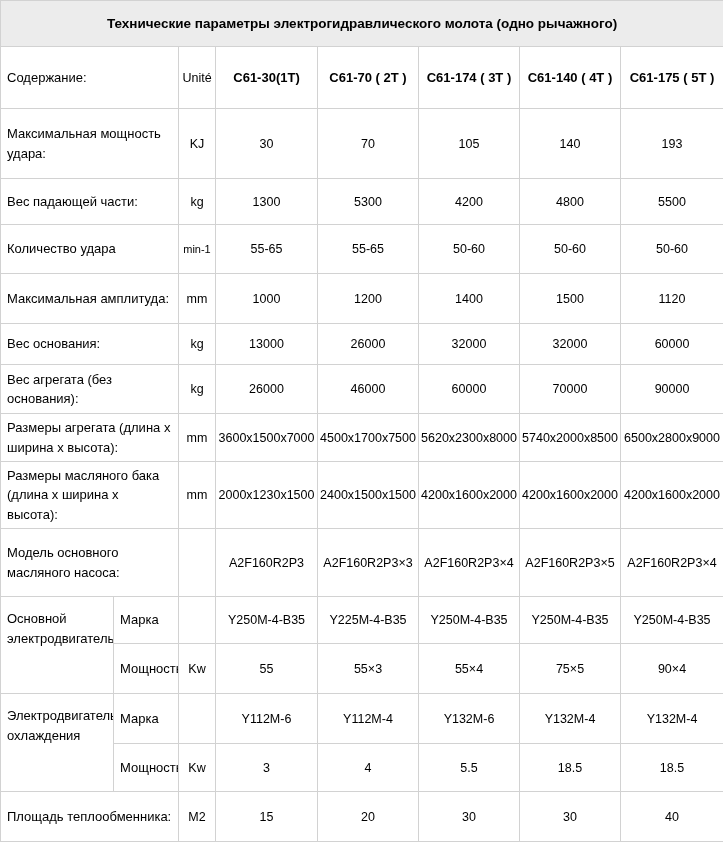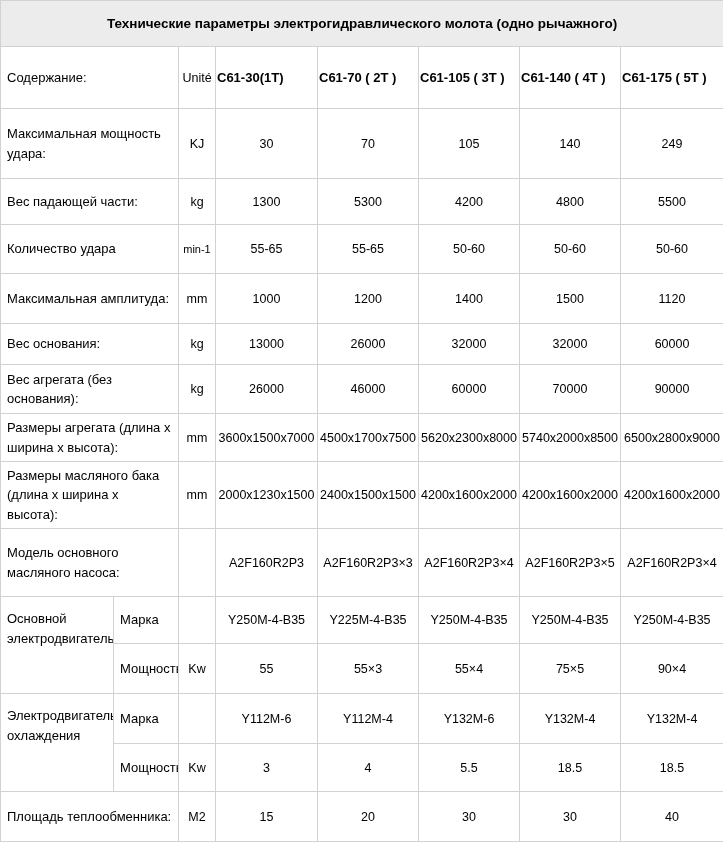--- a/index.html
+++ b/index.html
@@ -46,21 +46,21 @@
   .unit.sm{font-size:11px;}
   .val{
     font-size:12.5px;
     text-align:center;
     white-space:nowrap;
     padding:0 1px;
   }
   .model{
     font-weight:bold;
     font-size:13px;
-    text-align:left;
+    text-align:center;
     white-space:nowrap;
     padding:0 1px;
   }
 </style>
 </head>
 <body>
 
 <div class="wrap">
 <table>
   <colgroup>
@@ -77,33 +77,33 @@
   <tbody>
         <tr class="title-row" style="height:46px">
     <td colspan="8">Технические параметры электрогидравлического молота (одно рычажного)</td>
   </tr>
 
   <tr style="height:62px">
     <td colspan="2" class="lbl">Содержание:</td>
     <td class="unit">Unité</td>
     <td class="model">C61-30(1T)</td>
     <td class="model">C61-70 ( 2T )</td>
-    <td class="model">C61-105 ( 3T )</td>
+    <td class="model">C61-174 ( 3T )</td>
     <td class="model">C61-140 ( 4T )</td>
     <td class="model">C61-175 ( 5T )</td>
   </tr>
 
   <tr style="height:70px">
     <td colspan="2" class="lbl">Максимальная мощность удара:</td>
     <td class="unit">KJ</td>
     <td class="val">30</td>
     <td class="val">70</td>
     <td class="val">105</td>
     <td class="val">140</td>
-    <td class="val">249</td>
+    <td class="val">193</td>
   </tr>
 
   <tr style="height:46px">
     <td colspan="2" class="lbl">Вес падающей части:</td>
     <td class="unit">kg</td>
     <td class="val">1300</td>
     <td class="val">5300</td>
     <td class="val">4200</td>
     <td class="val">4800</td>
     <td class="val">5500</td>

